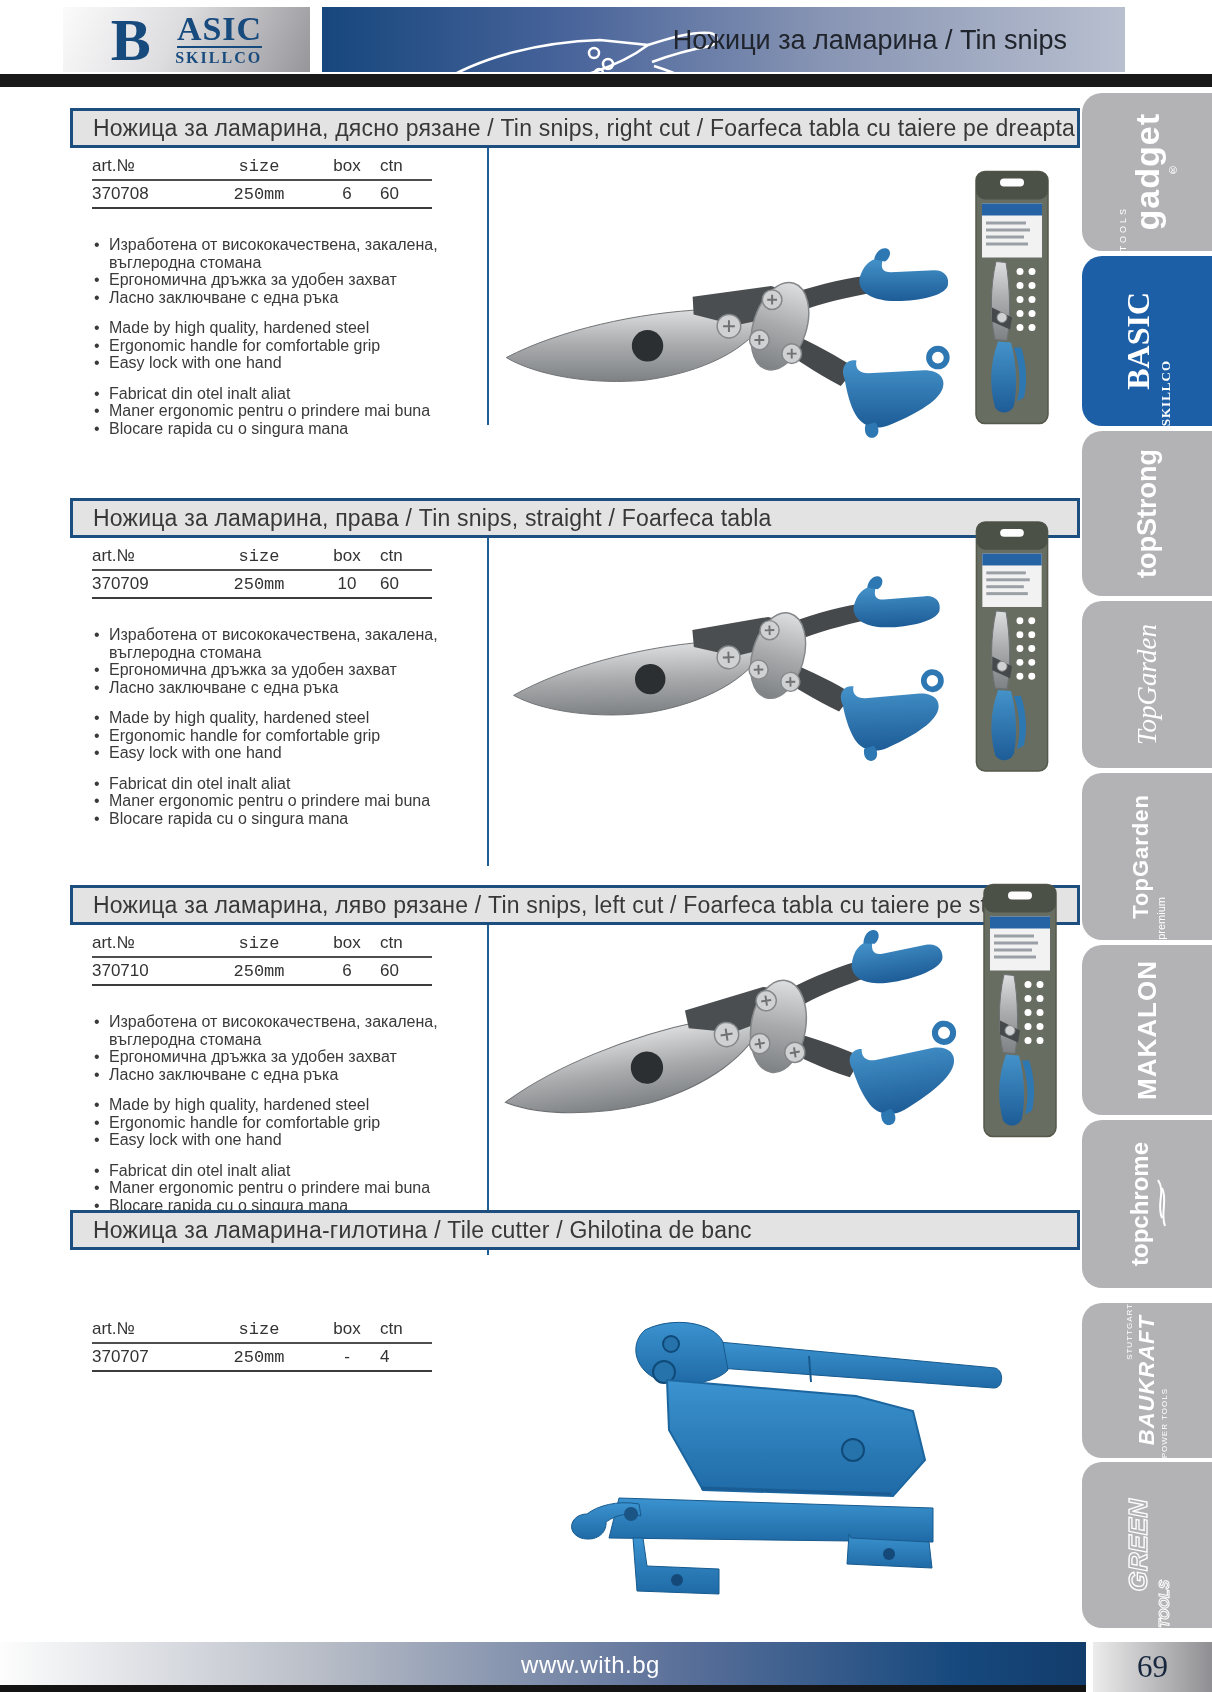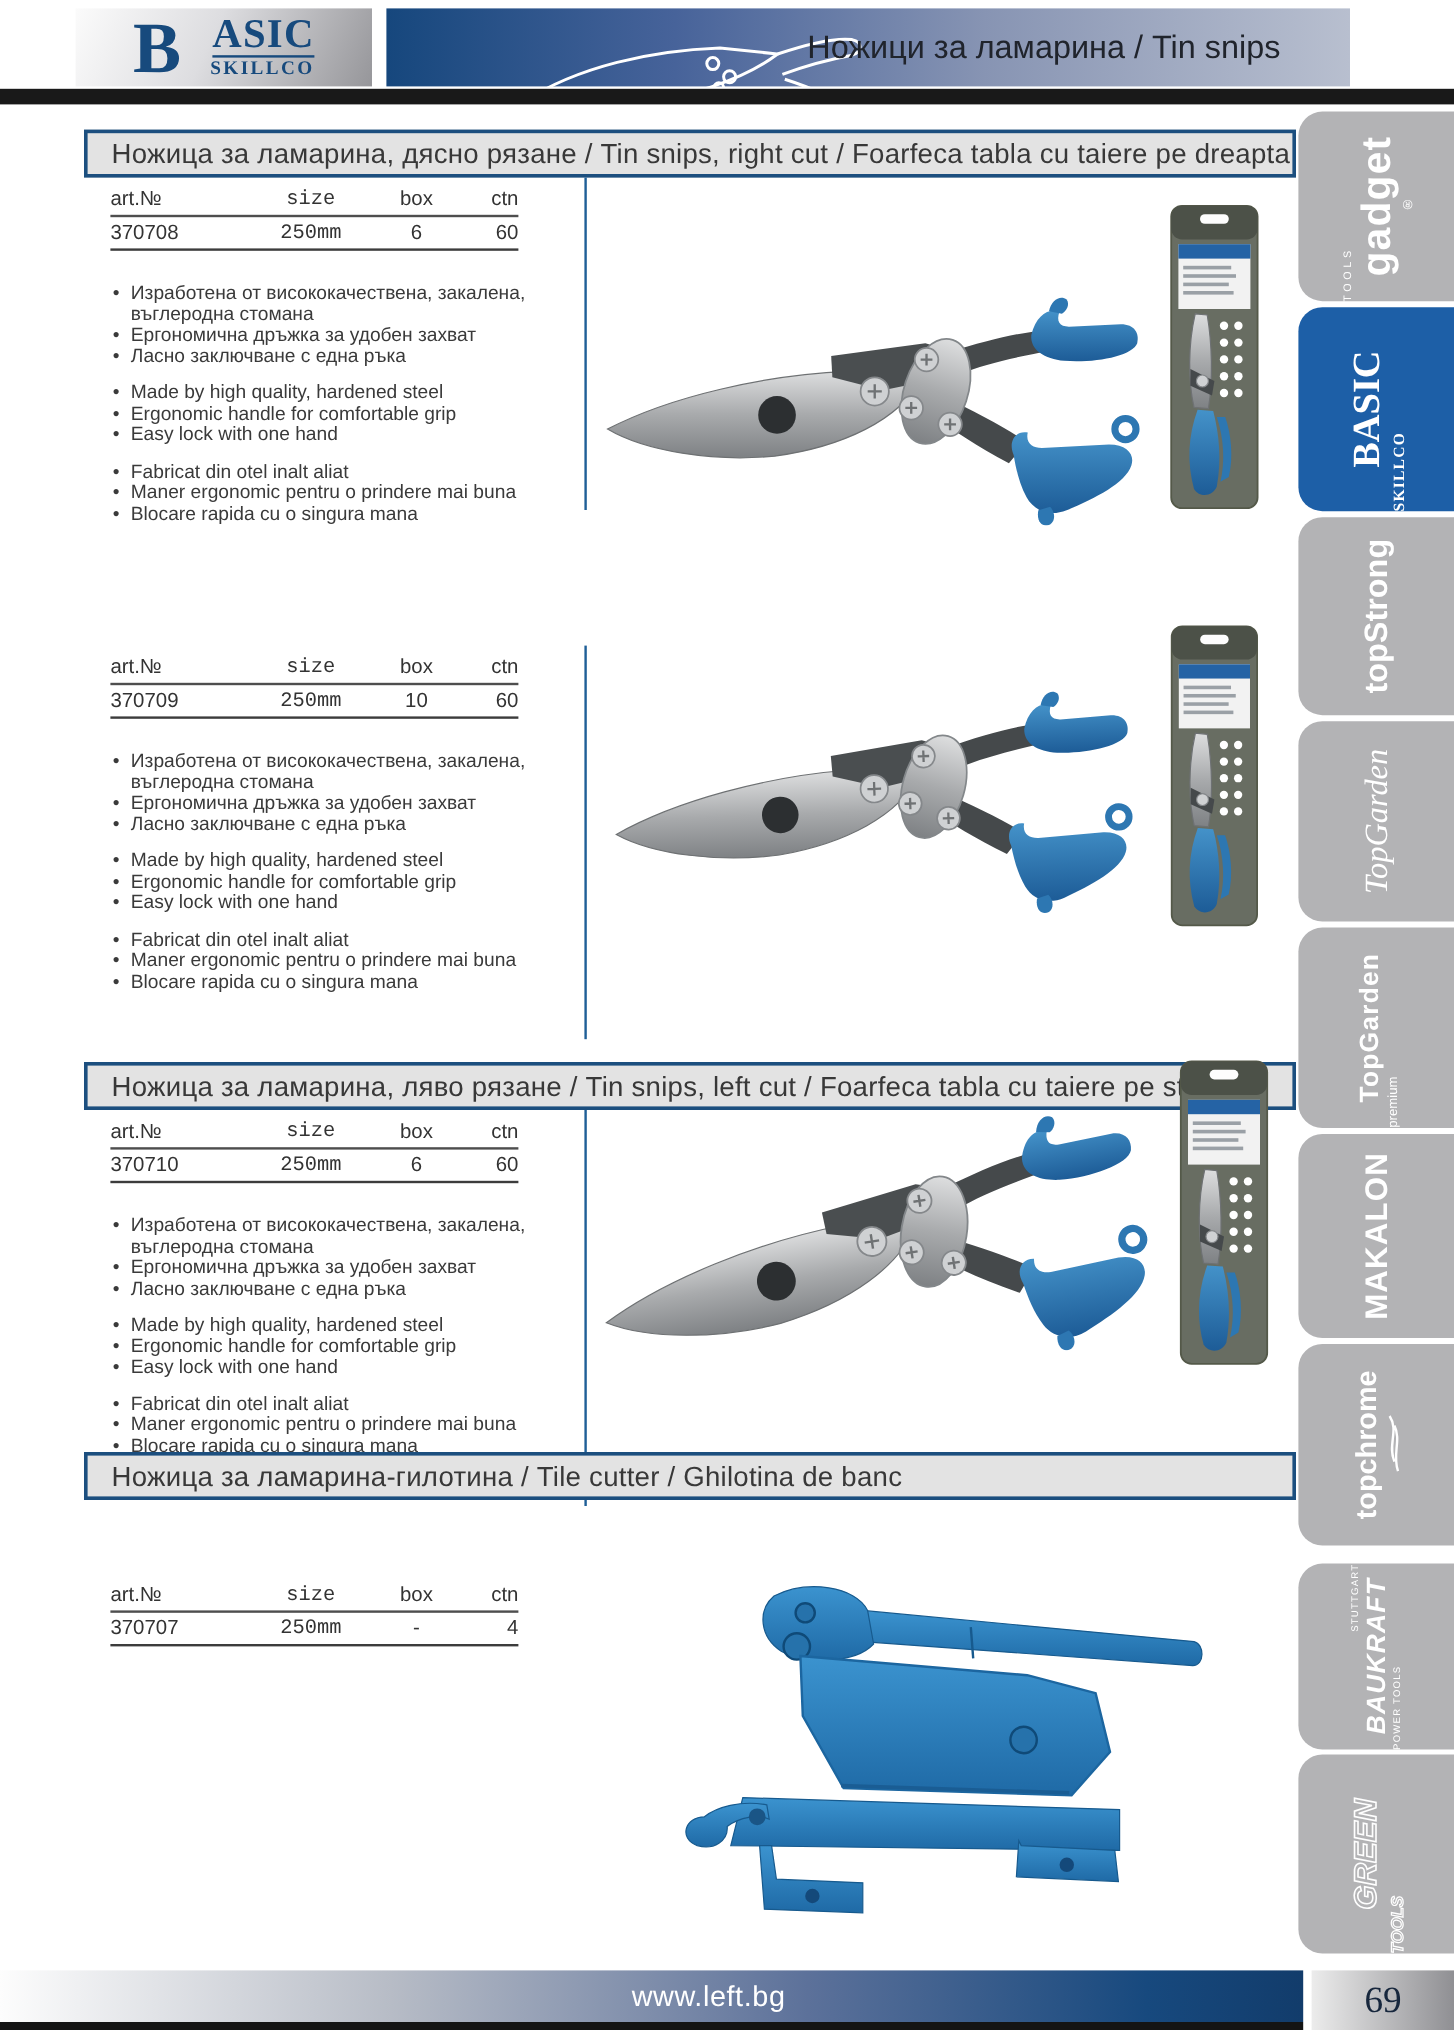--- a/index.html
+++ b/index.html
@@ -27,21 +27,21 @@
   .sec-title{position:absolute;left:70px;width:984px;height:34px;background:#e3e3e3;
     border:3px solid #1c4f7f;display:flex;align-items:center;padding-left:20px;
     font-size:23px;color:#383838;letter-spacing:.2px;white-space:nowrap;overflow:hidden;}
   .spec-table{position:absolute;left:92px;width:340px;font-size:17px;color:#333;}
   .spec-row{display:flex;align-items:flex-end;padding-bottom:3px;}
   .spec-row.head{border-bottom:2px solid #4e4e4e;height:21px;}
   .spec-row.data{border-bottom:2.5px solid #3c3c3c;height:23px;}
   .c-art{width:112px;text-align:left;}
   .c-size{width:110px;text-align:center;font-family:Liberation Mono, monospace;}
   .c-box{width:66px;text-align:center;}
-  .c-ctn{width:52px;text-align:right;margin-top:18px;}
+  .c-ctn{width:52px;margin-top:18px;}
   .features{position:absolute;left:92px;width:372px;font-size:16px;line-height:17.5px;color:#3a3a3a;}
   .feat-group{margin-bottom:13px;}
   .feat{position:relative;padding-left:17px;}
   .feat::before{content:"\2022";position:absolute;left:2px;top:0;}
   .vdivider{position:absolute;left:487px;width:2px;background:#1f5f97;}
 
   .photo{position:absolute;}
 
   
   .tab{position:absolute;left:1082px;width:130px;border-radius:20px 0 0 20px;background:#b3b3b5;
@@ -230,20 +230,23 @@
     </div>
   </div>
   <div class="vdivider" style="top:148px;height:277px;"></div>
   <svg class="photo" style="left:497px;top:232px;" width="458" height="206" viewBox="0 0 460 210">
       <use href="#snips-art"></use>
     </svg>
   <svg class="photo" style="left:962px;top:166px;" width="100" height="268" viewBox="0 0 100 265">
       <use href="#blister-art"></use>
     </svg>
 
+  <div class="sec-title" style="top:498px;">
+    <span>Ножица за ламарина, права / Tin snips, straight / Foarfeca tabla</span>
+  </div>
   <div class="spec-table" style="top:545px;">
     <div class="spec-row head">
       <span class="c-art">art.№</span>
       <span class="c-size">size</span>
       <span class="c-box">box</span>
       <span class="c-ctn">ctn</span>
     </div>
     <div class="spec-row data">
       <span class="c-art">370709</span>
       <span class="c-size">250mm</span>
@@ -371,19 +374,19 @@
     <span class="vtext tiny">STUTTGART</span>
     <span class="vtext main">BAUKRAFT</span>
     <span class="vtext tiny2">POWER TOOLS</span>
   </div>
   <div class="tab t-green" style="top:1462px;height:166px;">
     <span class="vtext main">GREEN</span>
     <span class="vtext sub">TOOLS</span>
   </div>
 
   <div class="footer-bar">
-    <div class="footer-url">www.left.bg</div>
+    <div class="footer-url">www.with.bg</div>
   </div>
   <div class="page-num-box">
     <span>69</span>
   </div>
 
 </div>
 
 </body></html>

